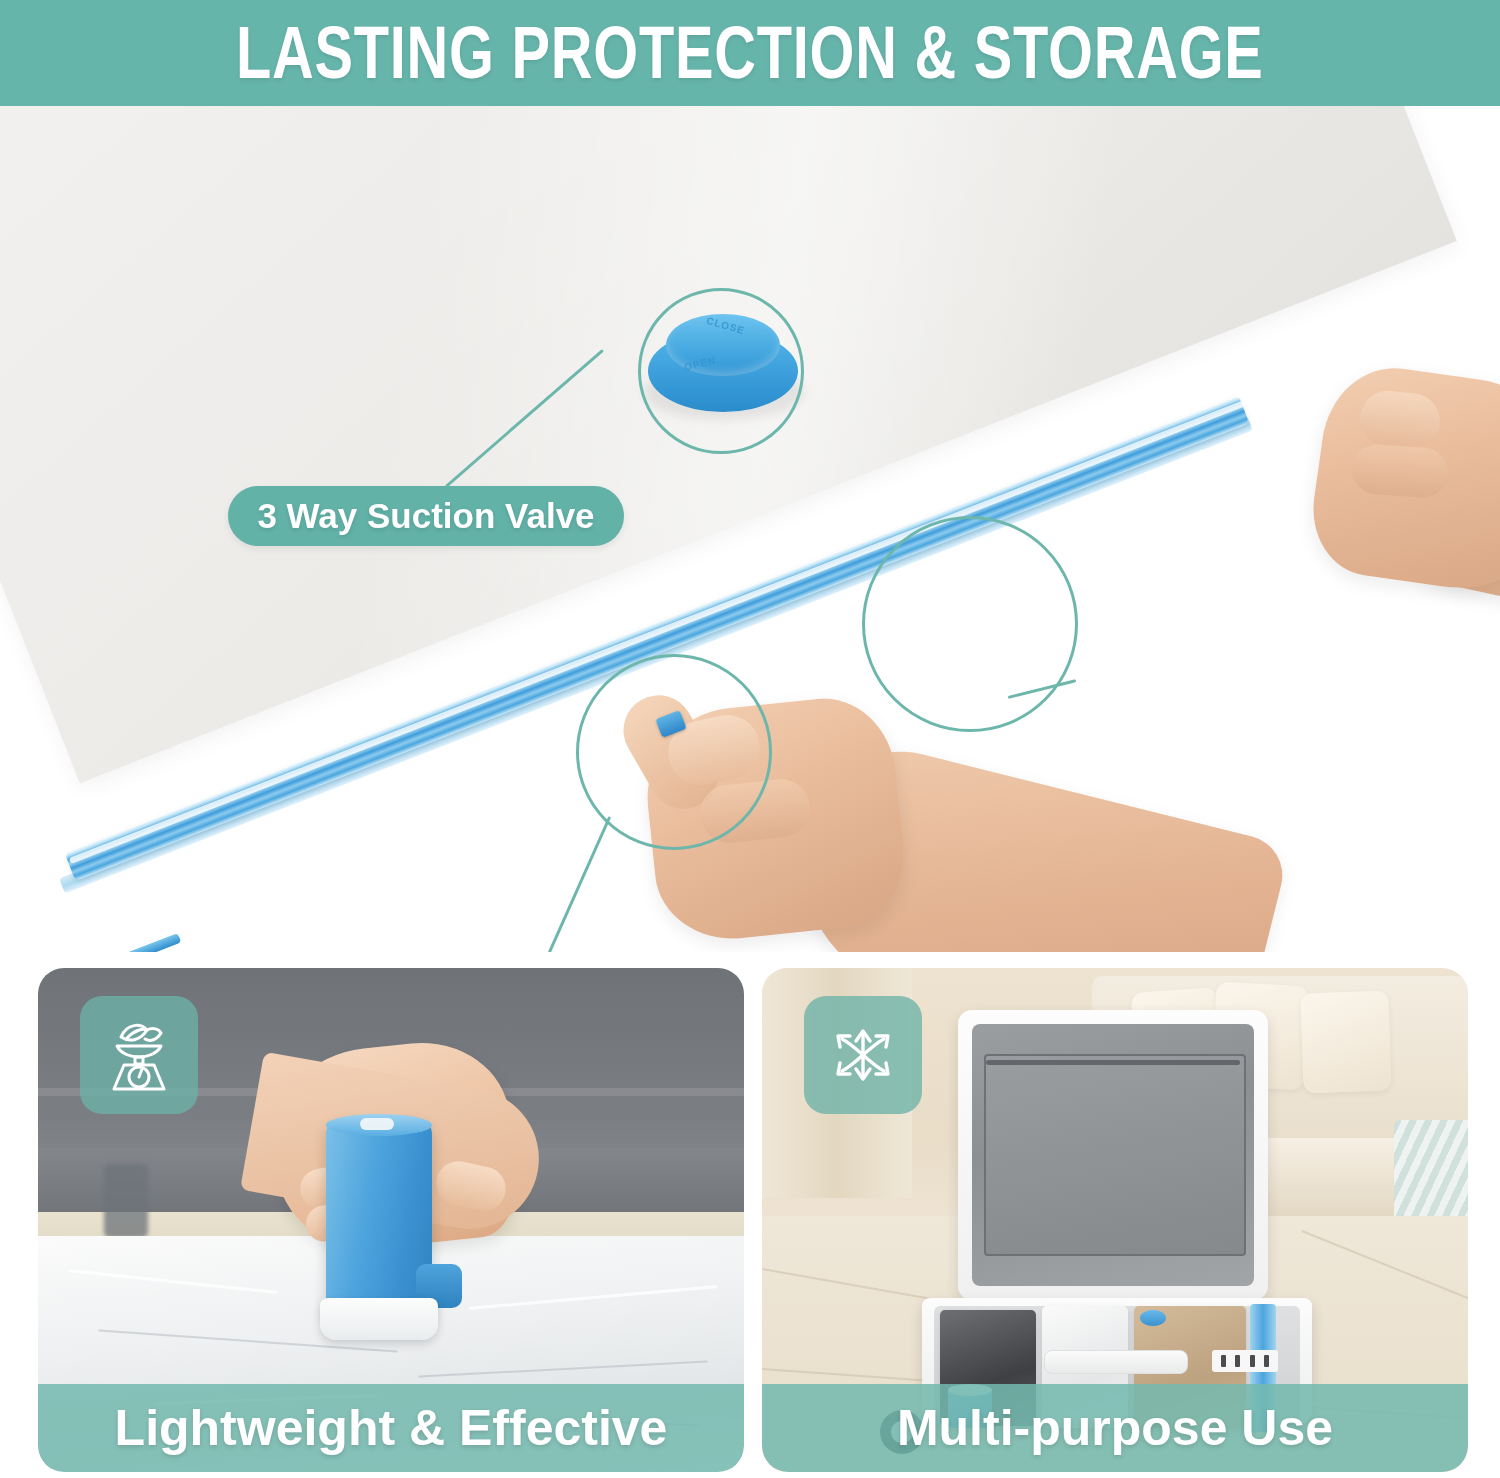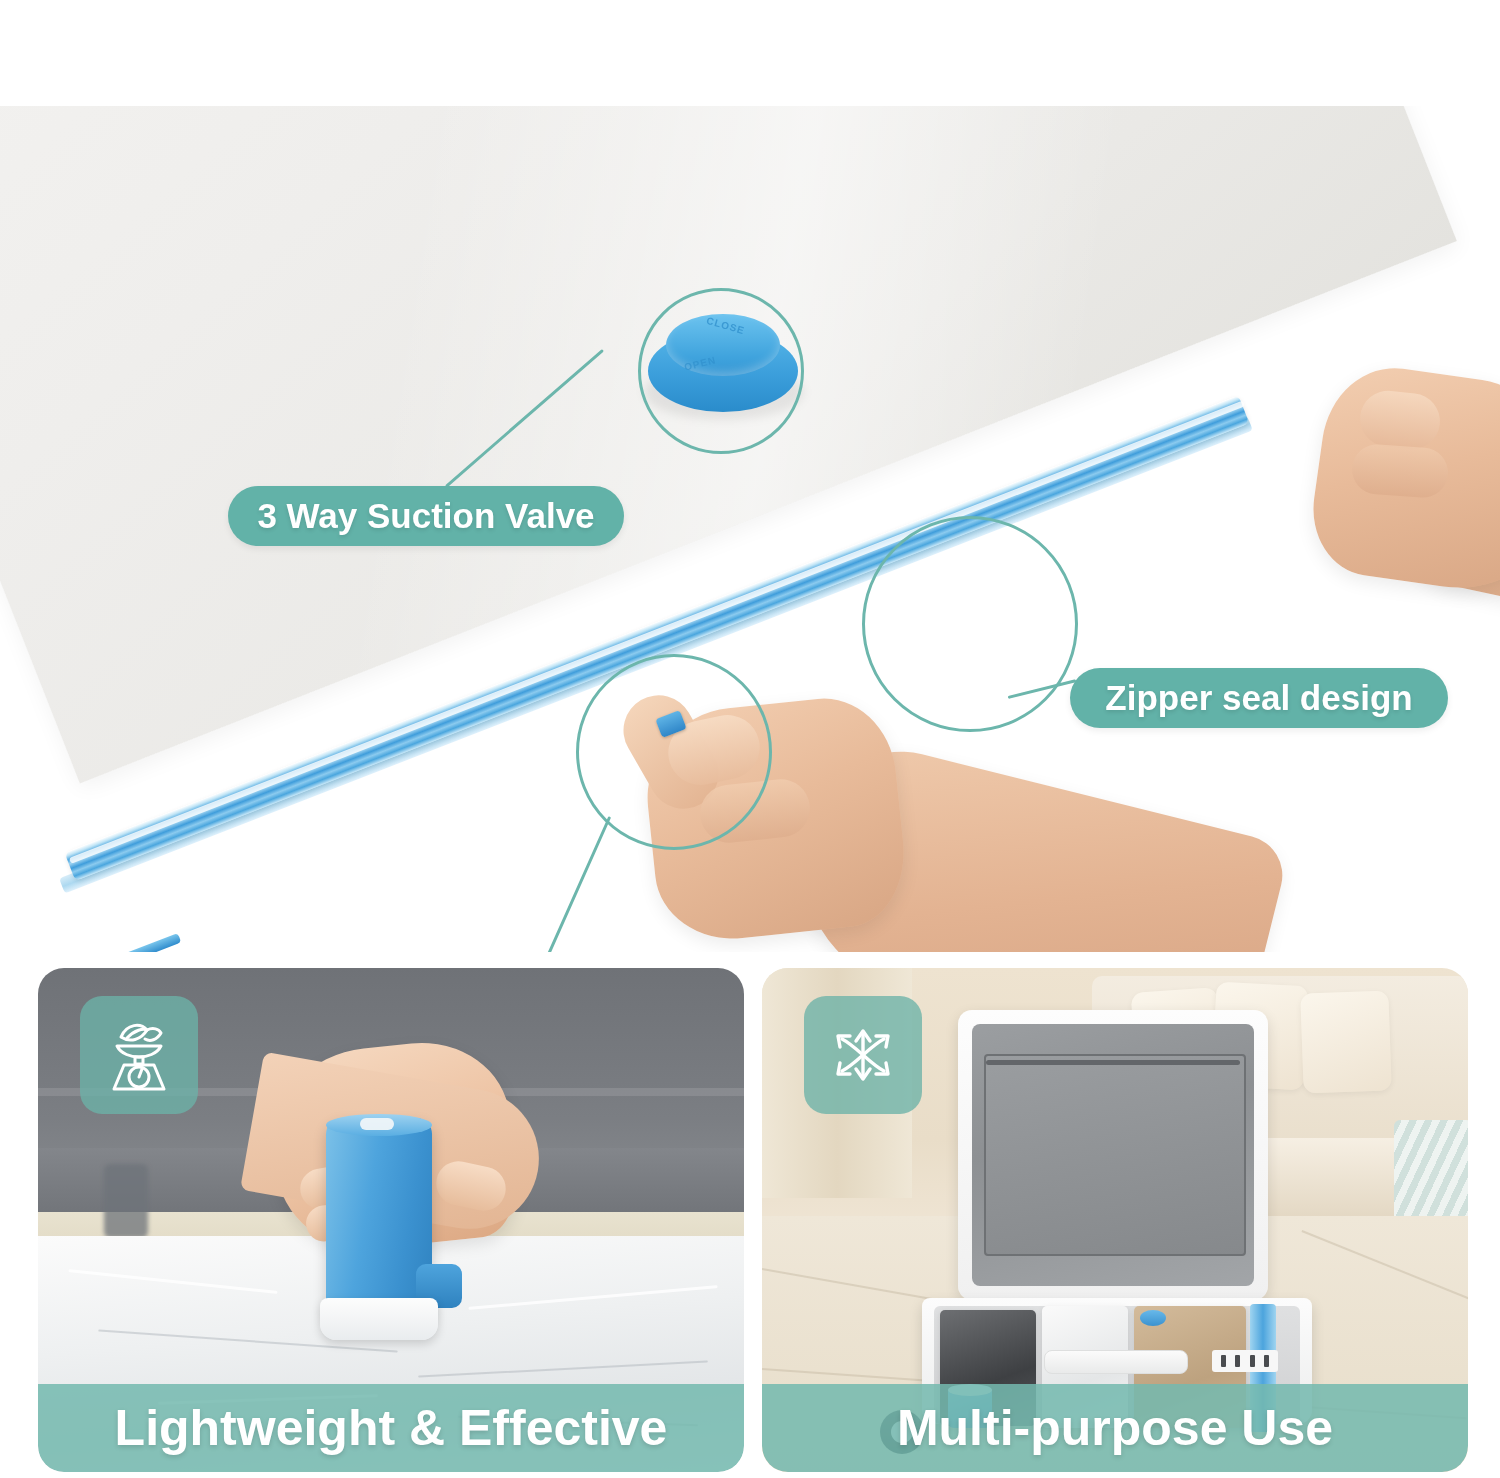--- a/index.html
+++ b/index.html
@@ -220,20 +220,23 @@
   .mini-pump{position:absolute;left:186px;top:418px;width:44px;height:42px;border-radius:6px;
         background:linear-gradient(160deg,#6db9ea,#3c90cd);}
   .mini-pump-c{position:absolute;left:186px;top:416px;width:44px;height:12px;border-radius:50%;
         background:#cfe9f8;}
 </style>
 </head>
 <body>
 
 <div class="page">
 
+  <div class="banner">
+    <div class="banner-title">LASTING PROTECTION &amp; STORAGE</div>
+  </div>
 
   <div class="hero">
 
     <div class="bag-body"></div>
     <div class="bag-sheen"></div>
 
     <div class="hand forearm-right"></div>
     <div class="hand hand-right"></div>
     <div class="knuckle-r1"></div>
     <div class="knuckle-r2"></div>
@@ -260,23 +263,20 @@
     <div class="circle c-valve"></div>
     <div class="circle c-zip"></div>
     <div class="circle c-full"></div>
 
     <div class="leader" style="left:446px;top:379px;width:208px;transform:rotate(-41deg);"></div>
     <div class="leader" style="left:1008px;top:590px;width:70px;transform:rotate(-14deg);"></div>
     <div class="leader" style="left:548px;top:848px;width:152px;transform:rotate(-66deg);"></div>
 
     <div class="pill p-valve">
       <span>3 Way Suction Valve</span>
-    </div>
-    <div class="pill p-zip">
-      <span>Zipper seal design</span>
     </div>
 
   </div>
 
   <div class="panel panel-right">
     <div class="rp-bg"></div>
     <div class="rp-curtain"></div>
     <div class="rp-sofa"></div>
     <div class="rp-pillow" style="left:372px;top:22px;width:86px;height:98px;transform:rotate(-4deg);"></div>
     <div class="rp-pillow" style="left:452px;top:16px;width:92px;height:104px;transform:rotate(3deg);"></div>

